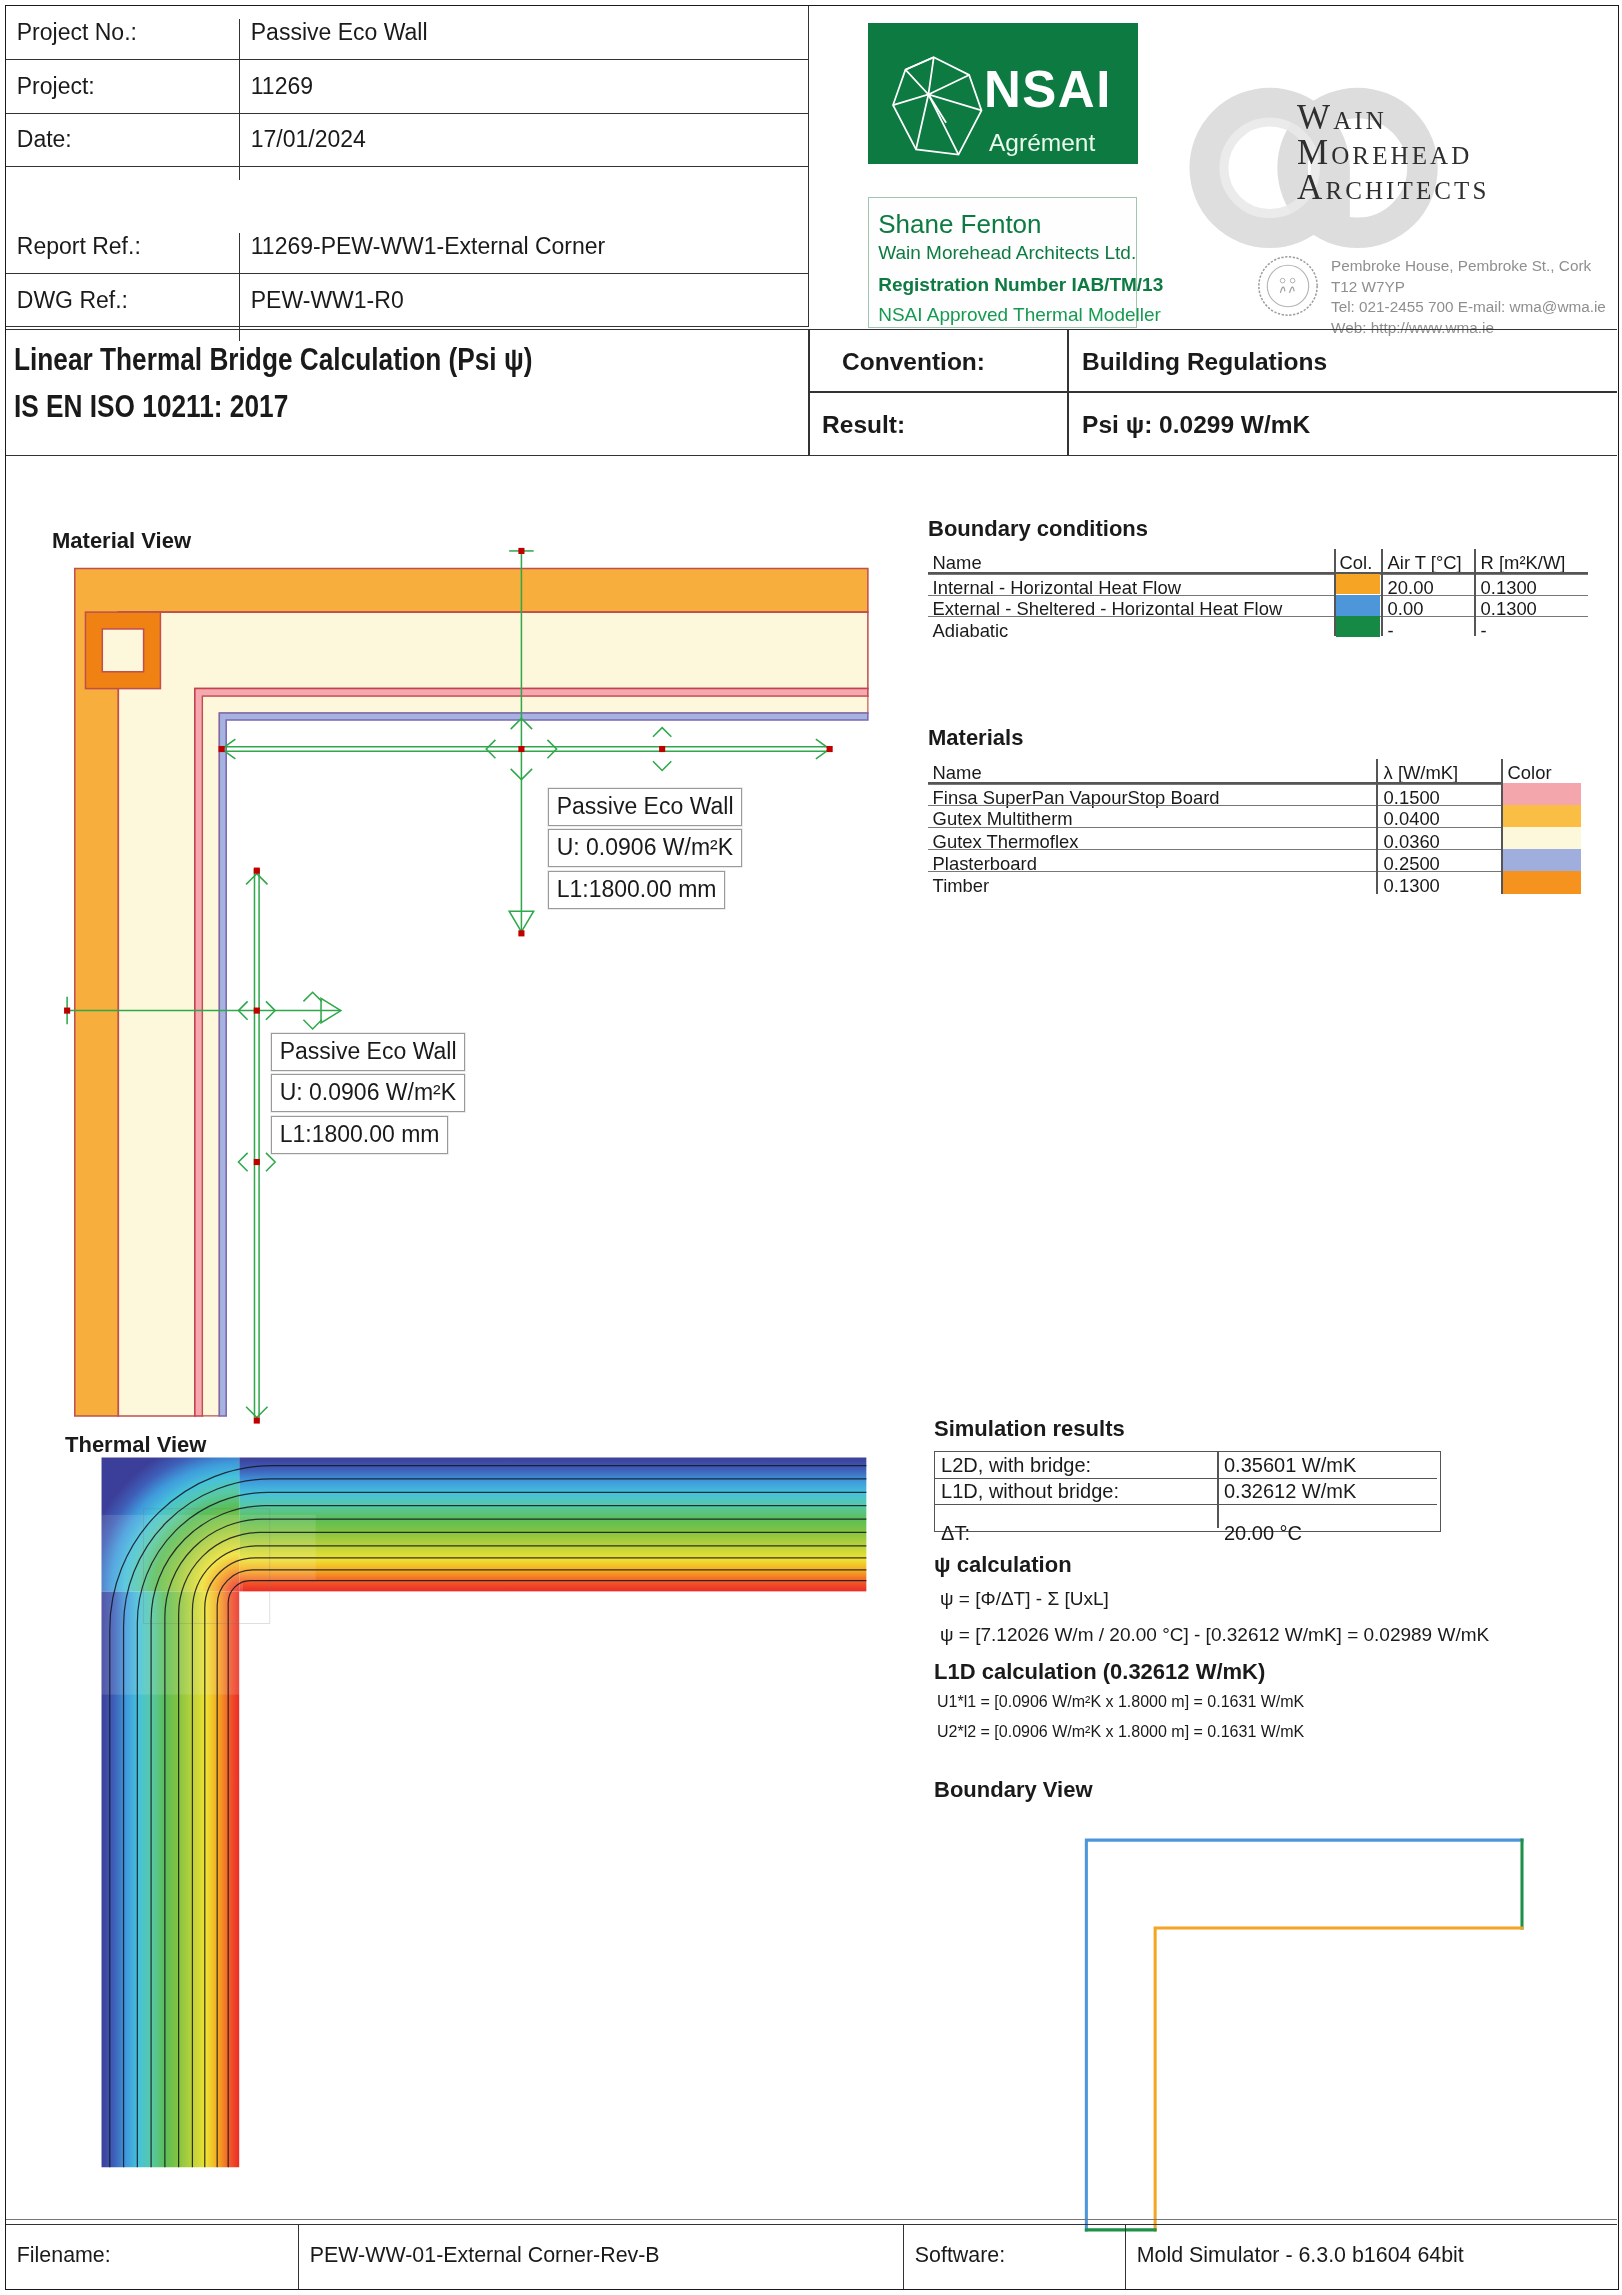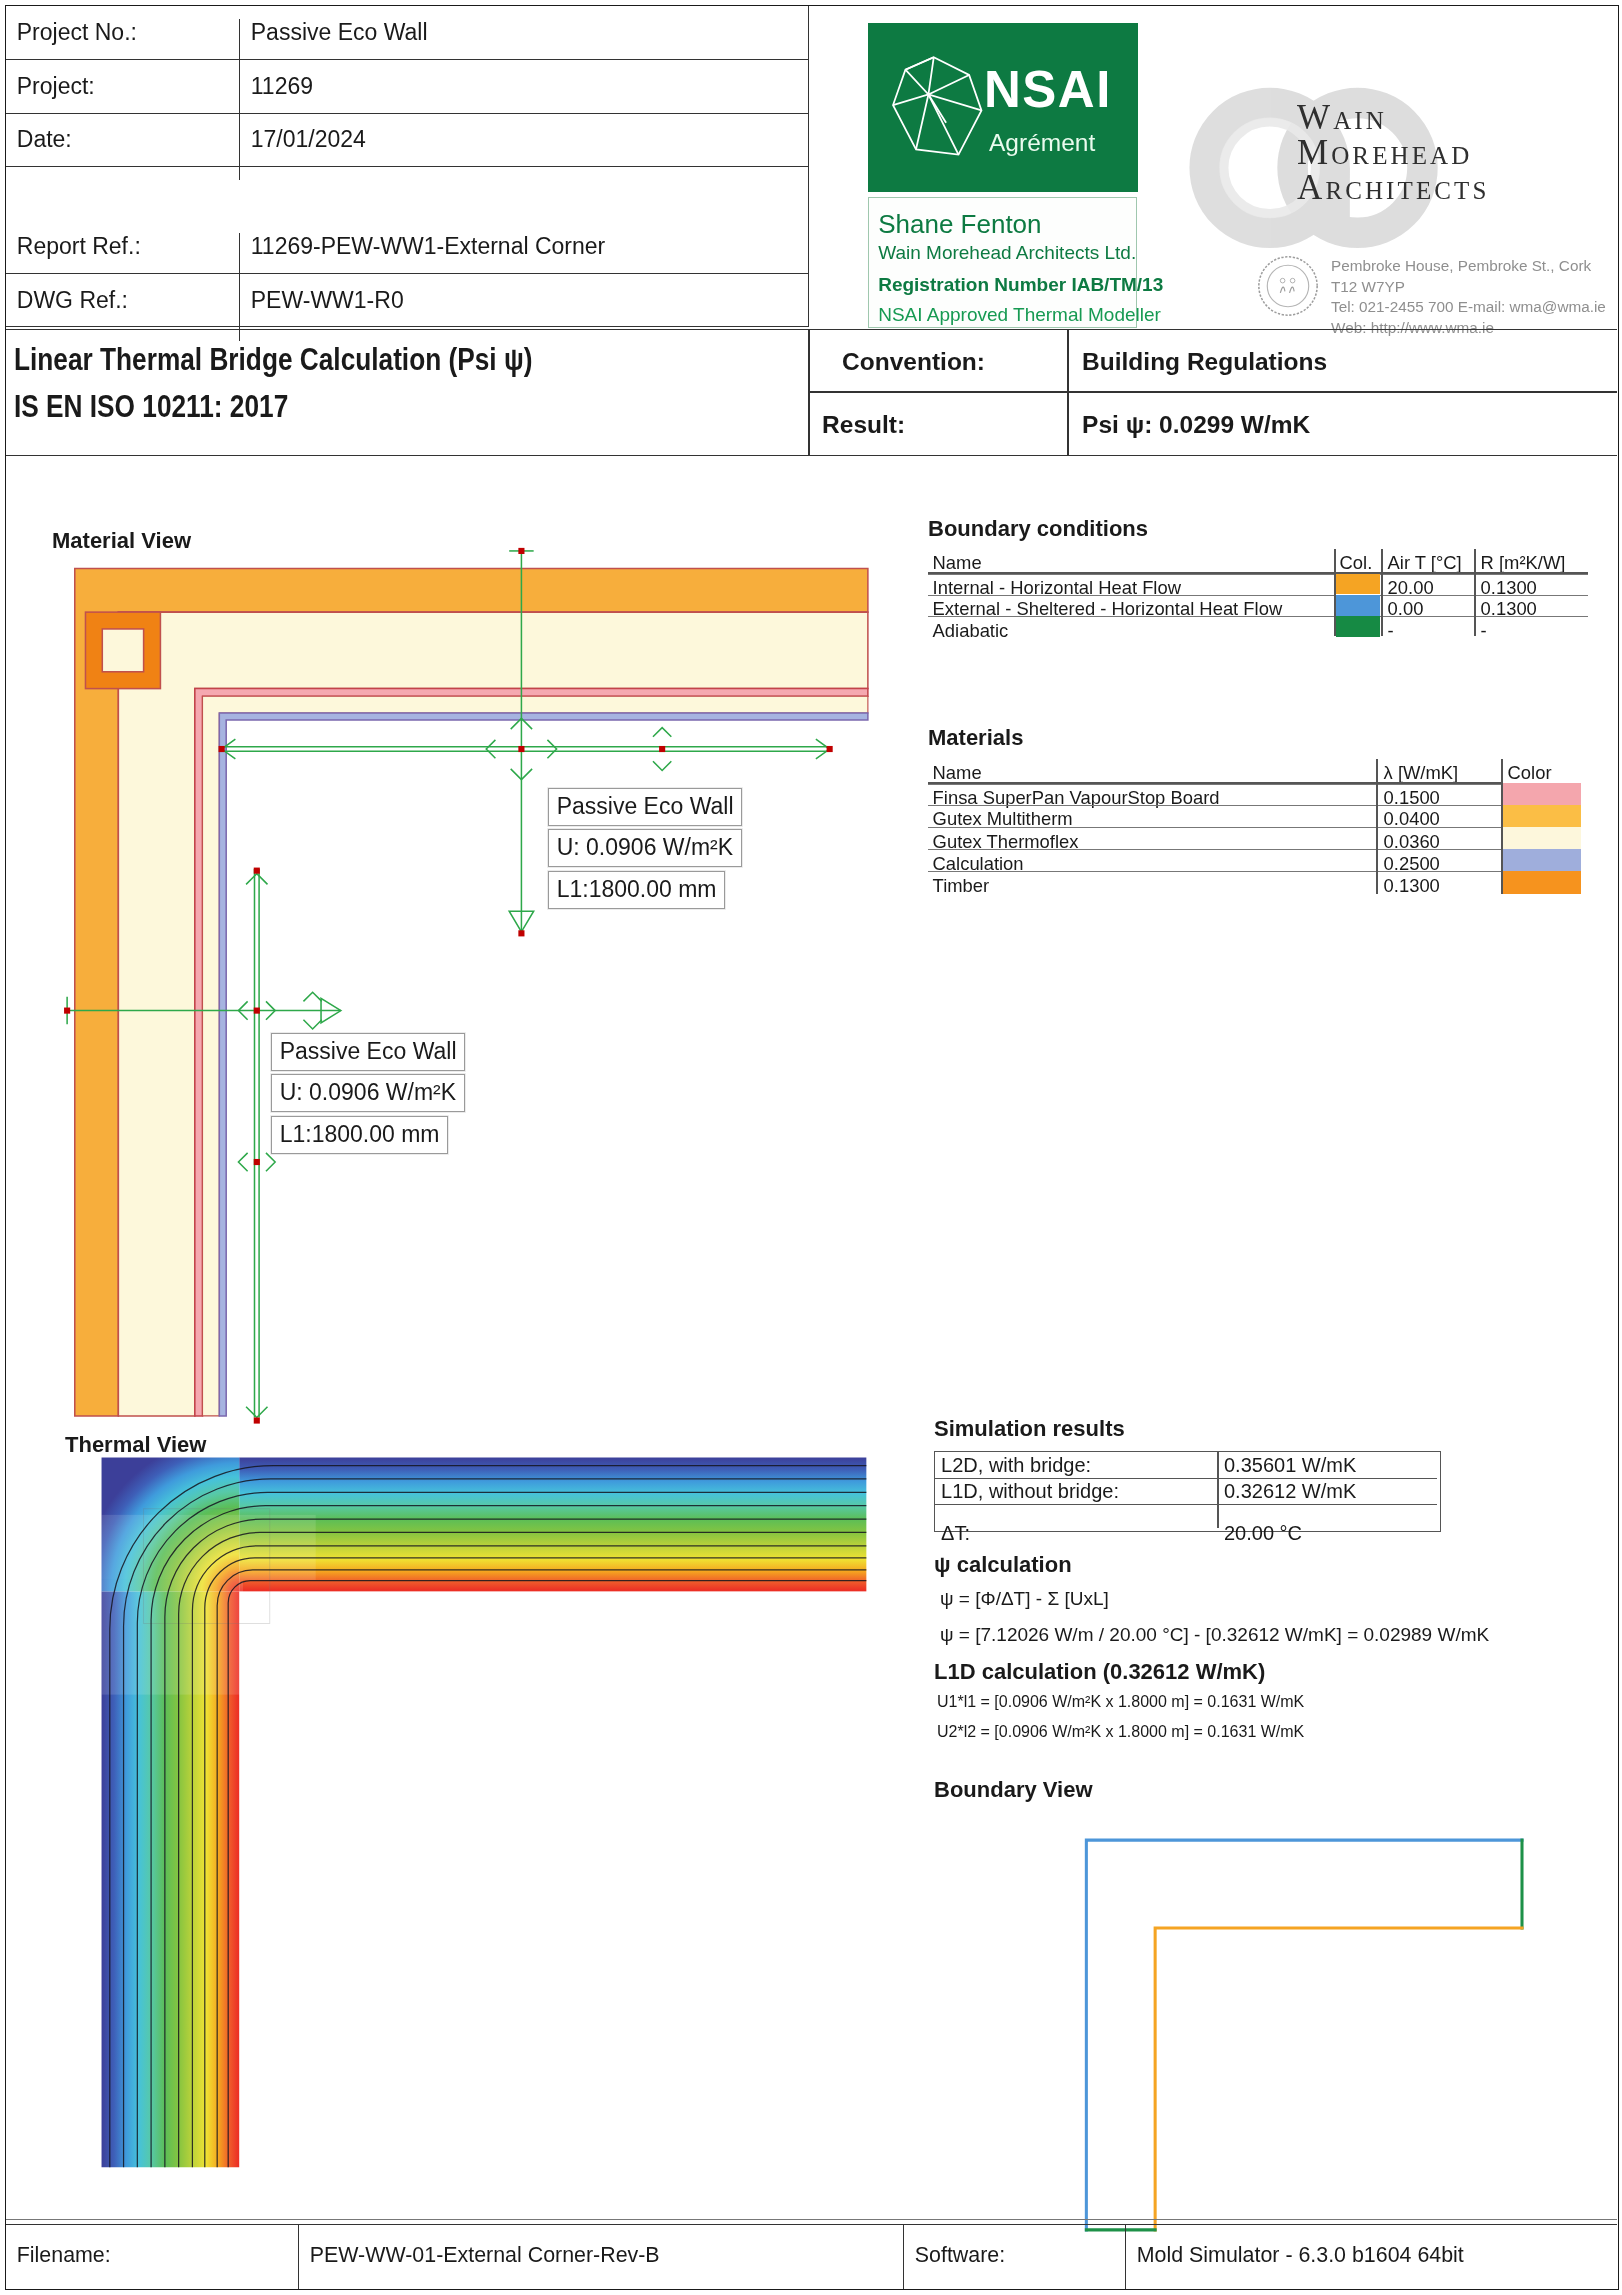--- a/index.html
+++ b/index.html
@@ -15,21 +15,21 @@
   .info-value span{position:relative;top:0;}
   
   .title-block{left:6.1px;top:329px;width:1611px;height:125px;border-top:1.5px solid #333;border-bottom:1.5px solid #333;}
   .title-text{position:absolute;left:7.7px;top:6.1px;font-size:32px;font-weight:bold;line-height:47px;transform:scaleX(.82);transform-origin:left top;white-space:nowrap;}
   .tb-div-v1{position:absolute;left:802px;top:0;width:1.5px;height:125px;background:#333;}
   .tb-div-v2{position:absolute;left:1061px;top:0;width:1.5px;height:125px;background:#333;}
   .tb-div-h{position:absolute;left:802px;top:61px;width:809px;height:1.5px;background:#333;}
   .tb-cell{position:absolute;font-size:24.5px;font-weight:bold;}
   
   .nsai{left:868px;top:23px;width:270px;height:305px;}
-  .nsai-green{position:absolute;left:0;top:0;width:270px;height:169px;}
+  .nsai-green{position:absolute;left:0;top:0;width:270px;height:141px;}
   .nsai-word{position:absolute;left:116px;top:37px;font-size:51px;font-weight:bold;color:#fff;letter-spacing:1.5px;}
   .nsai-sub{position:absolute;left:121px;top:106px;font-size:24.5px;color:#eafbee;}
   .nsai-white{position:absolute;left:0;top:174px;width:267px;height:129px;background:#fdfefd;border:1.5px solid #9fc7ae;}
   .nsai-white div{position:absolute;left:9.2px;white-space:nowrap;}
   
   .wma-name{font-family:"Liberation Serif", serif;font-variant:small-caps;color:#2f2f2f;font-size:35px;line-height:35px;letter-spacing:3.1px;}
   .wma-addr{font-size:15.3px;color:#8f8f8f;line-height:20.7px;}
   
   .sec-title{font-size:22px;font-weight:bold;white-space:nowrap;}
   
@@ -263,21 +263,21 @@
     <div class="abs" style="left: 575px; top: 24px; width: 78px; height: 22px; border-bottom: 0.8px solid rgb(85, 85, 85); background-color: rgb(244, 166, 173);"></div>
     <div class="hline-thin" style="left:0;top:46px;width:575px;"></div>
     <div class="cell" style="left:0;top:47px;width:445px;">Gutex Multitherm</div>
     <div class="cell" style="left:451px;top:47px;width:138px;">0.0400</div>
     <div class="abs" style="left: 575px; top: 46px; width: 78px; height: 22px; border-bottom: 0.8px solid rgb(85, 85, 85); background-color: rgb(251, 190, 69);"></div>
     <div class="hline-thin" style="left:0;top:68px;width:575px;"></div>
     <div class="cell" style="left:0;top:70px;width:445px;">Gutex Thermoflex</div>
     <div class="cell" style="left:451px;top:70px;width:122px;">0.0360</div>
     <div class="abs" style="left: 575px; top: 68px; width: 78px; height: 22px; border-bottom: 0.8px solid rgb(85, 85, 85); background-color: rgb(253, 247, 220);"></div>
     <div class="hline-thin" style="left:0;top:90px;width:575px;"></div>
-    <div class="cell" style="left:0;top:92px;width:445px;">Calculation</div>
+    <div class="cell" style="left:0;top:92px;width:445px;">Plasterboard</div>
     <div class="cell" style="left:451px;top:92px;width:122px;">0.2500</div>
     <div class="abs" style="left: 575px; top: 90px; width: 78px; height: 22px; border-bottom: 0.8px solid rgb(85, 85, 85); background-color: rgb(159, 174, 220);"></div>
     <div class="hline-thin" style="left:0;top:112px;width:575px;"></div>
     <div class="cell" style="left:0;top:114px;width:445px;">Timber</div>
     <div class="cell" style="left:451px;top:114px;width:122px;">0.1300</div>
     <div class="abs" style="left: 575px; top: 112px; width: 78px; height: 23px; background-color: rgb(246, 147, 30);"></div>
     <div class="vline" style="left:448px;top:0;height:135px;"></div>
     <div class="vline" style="left:573px;top:0;height:135px;"></div>
   </div>
 

